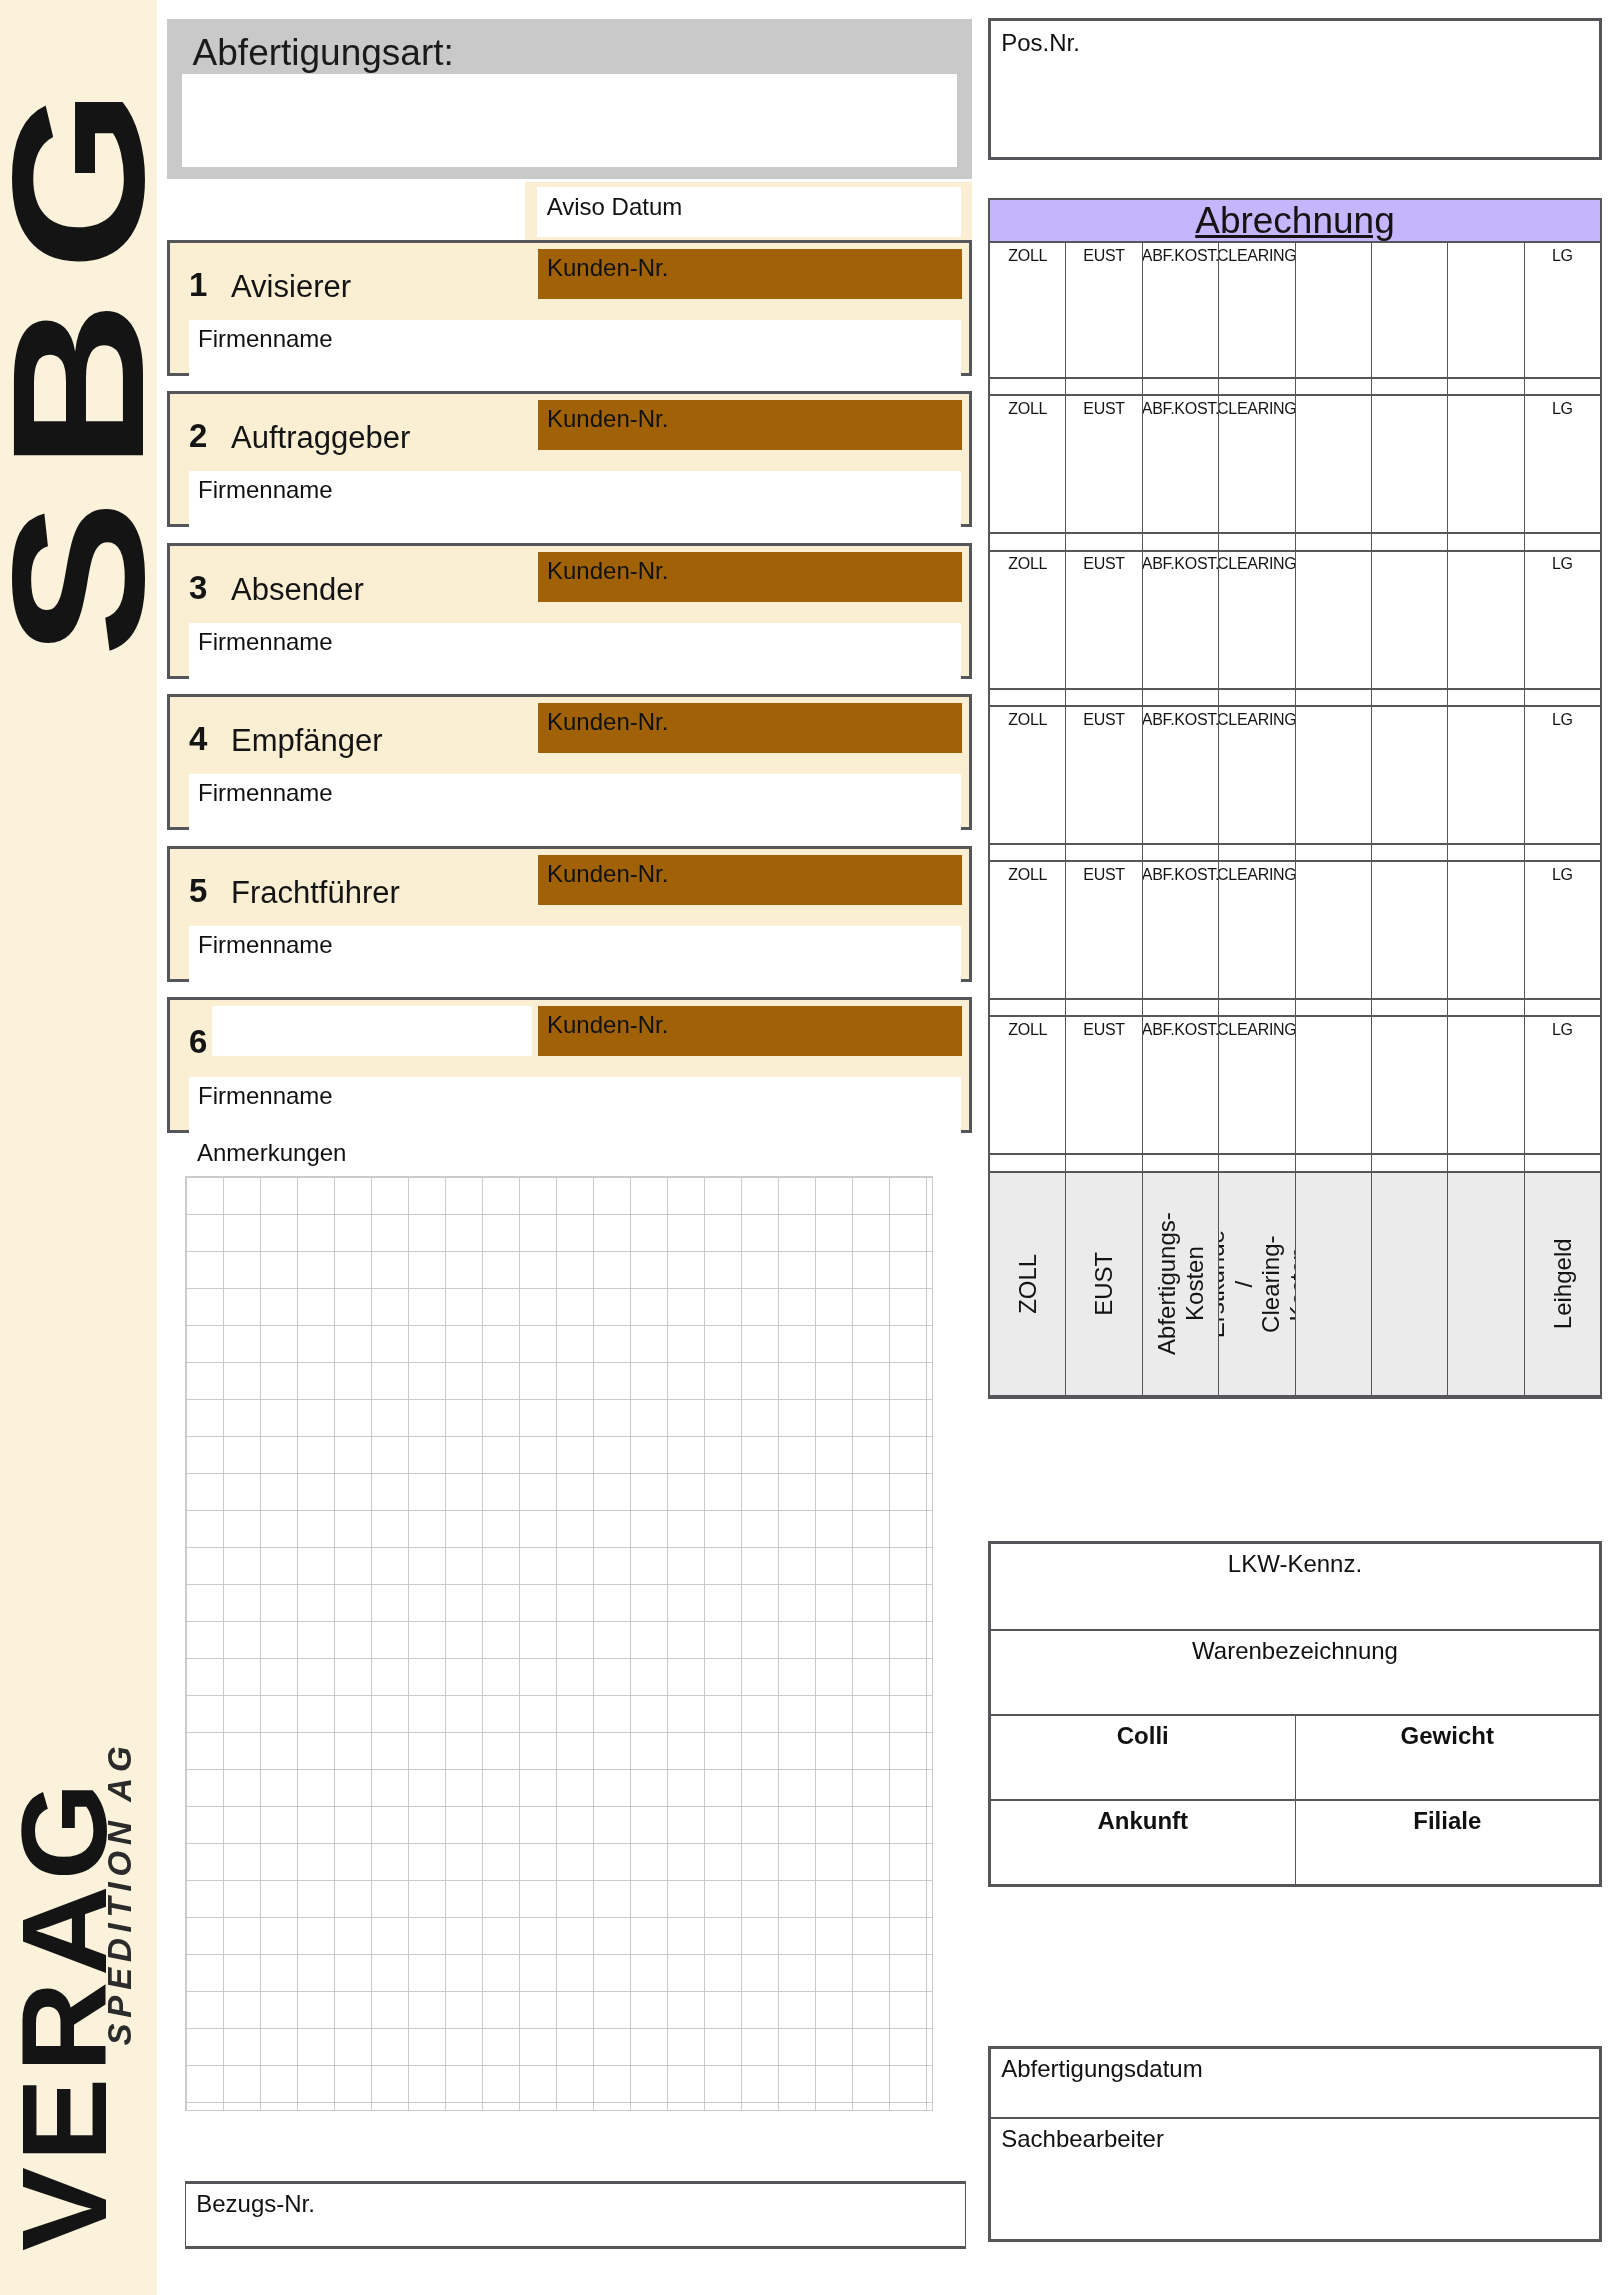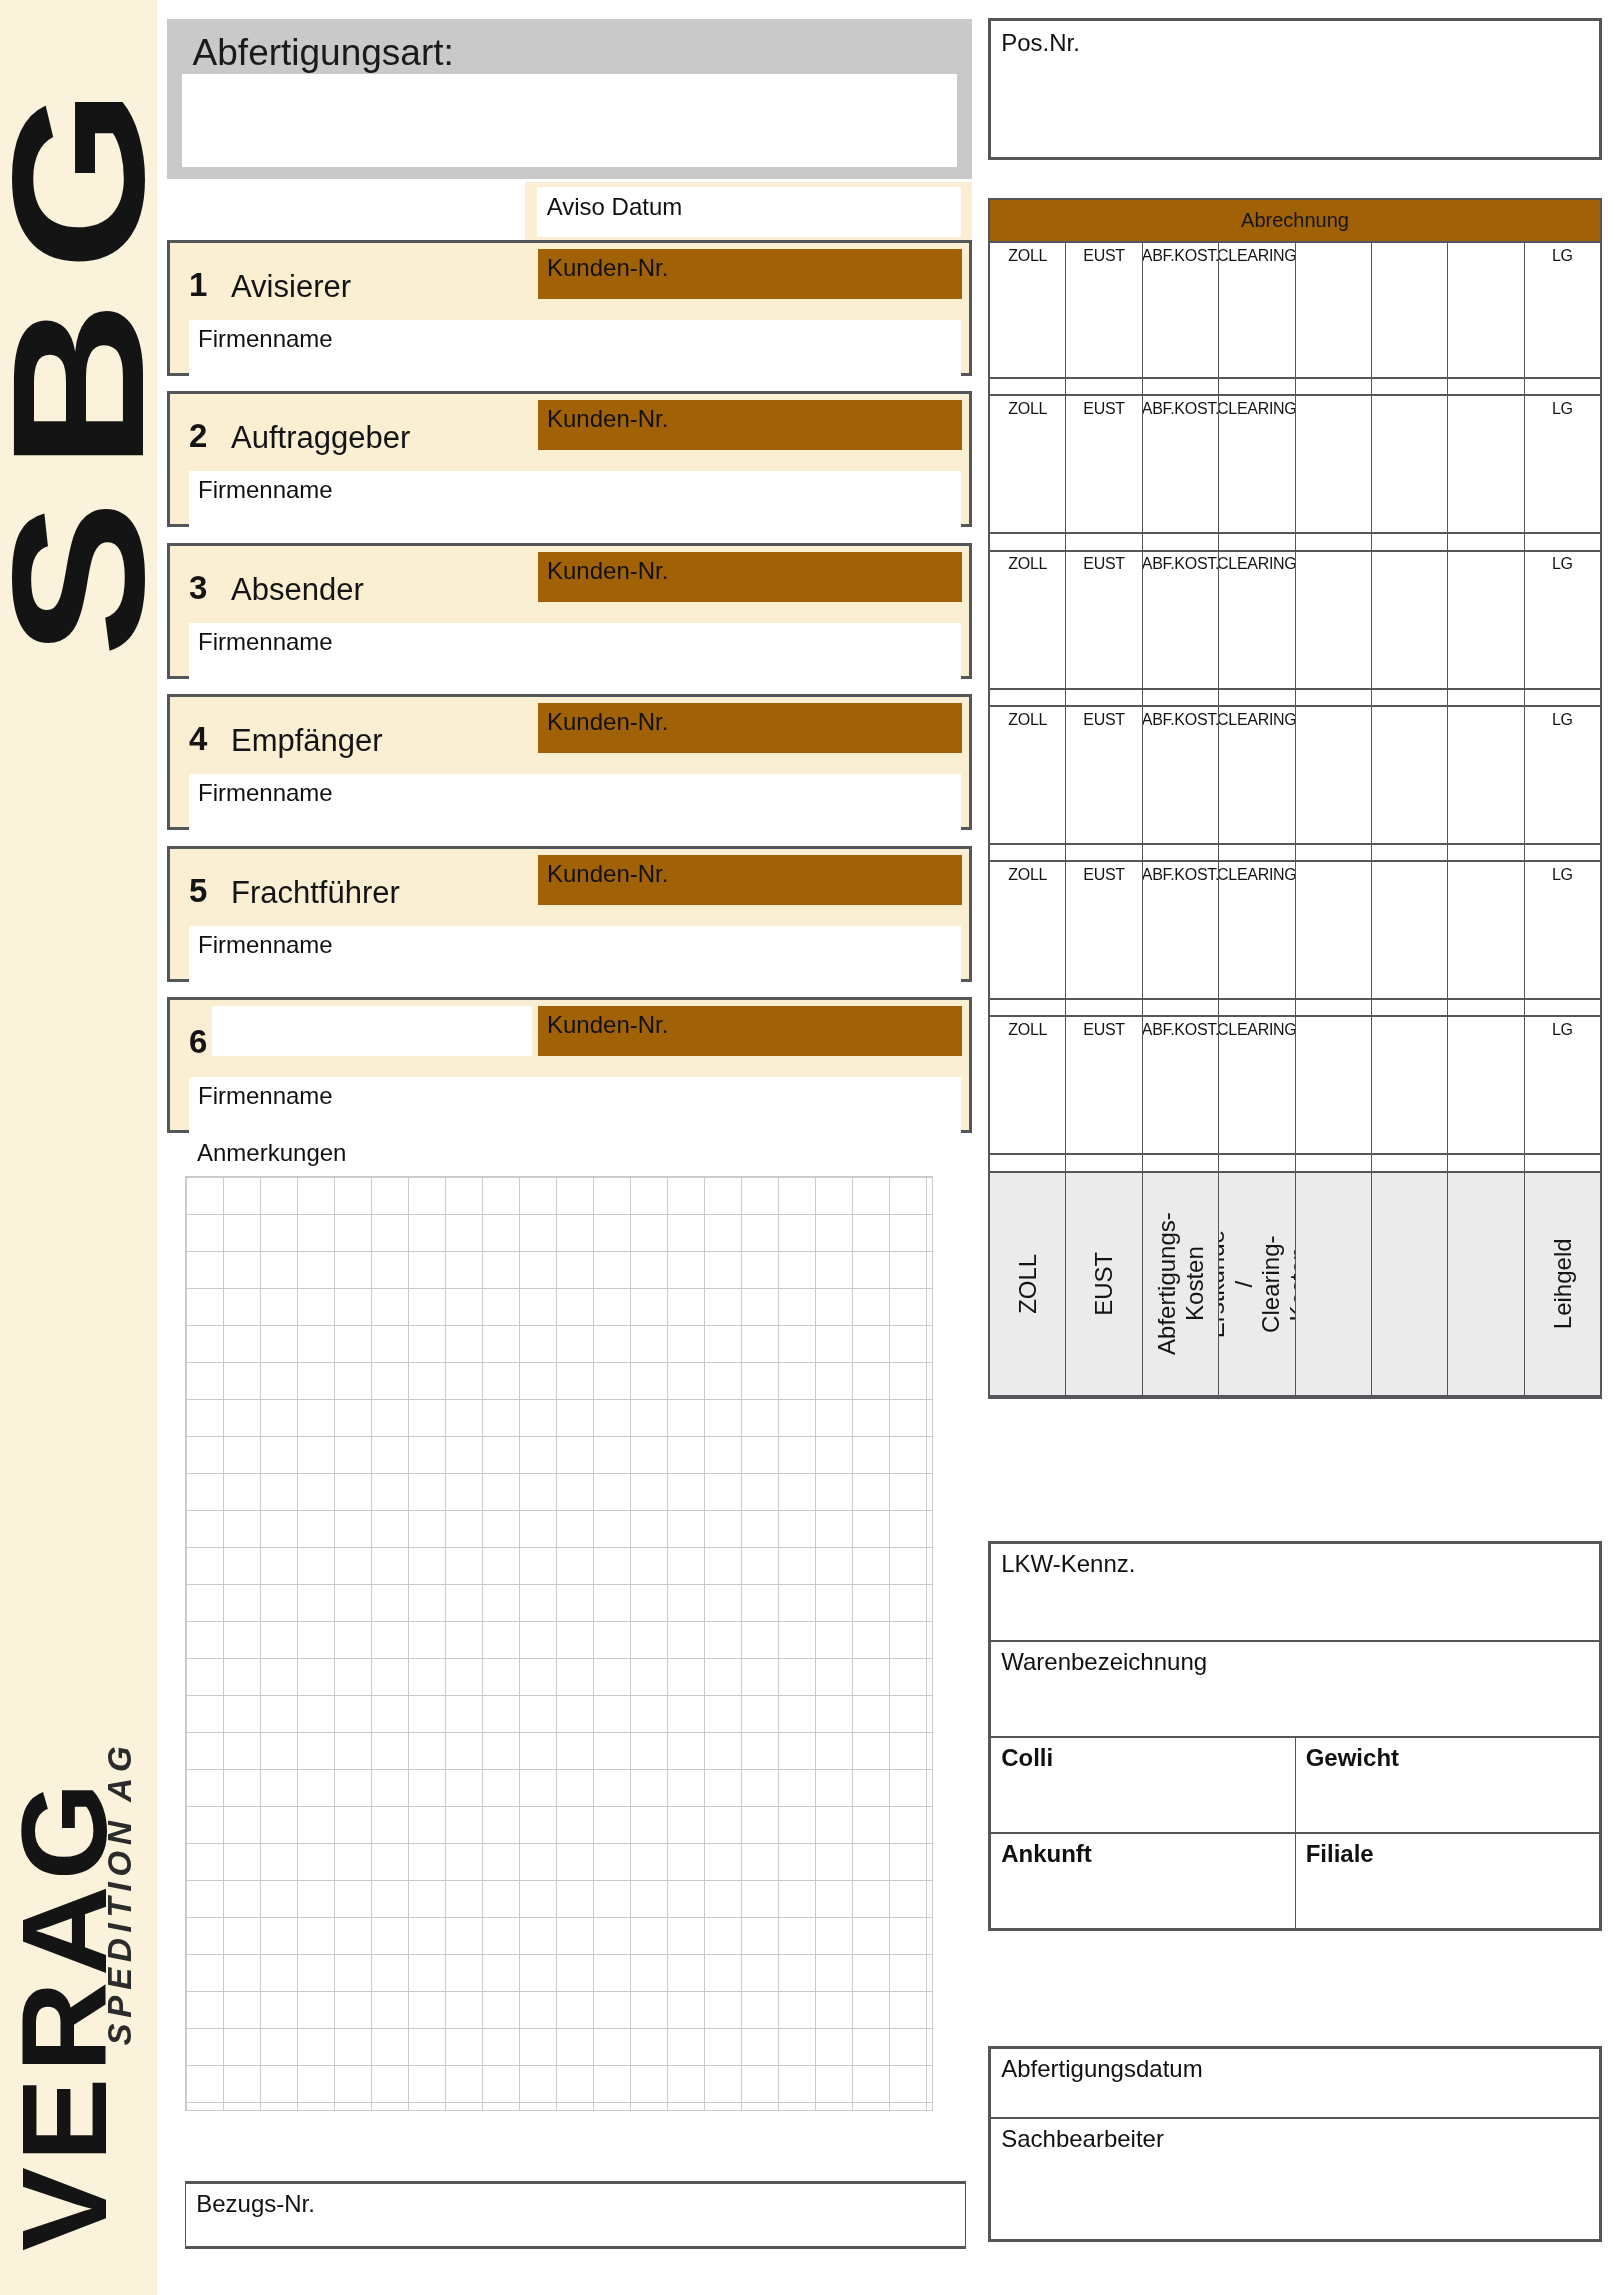--- a/index.html
+++ b/index.html
@@ -41,42 +41,42 @@
   
   .anm-label{left:197px;top:1139px;}
   .grid{left:185px;top:1176px;width:748px;height:935px;background:#fff;
         border:1.3px solid #CBCBCB;
         background-image:
           repeating-linear-gradient(to right,#CBCBCB 0 1.3px,transparent 1.3px 37px),
           repeating-linear-gradient(to bottom,#CBCBCB 0 1.3px,transparent 1.3px 37px);}
   
   .table{left:988px;top:198px;width:614px;border:2.6px solid #55565A;background:#fff;
          display:flex;flex-direction:column;}
-  .t-head{height:41px;background:#a16207;border-bottom:2.6px solid #55565A;
-          display:flex;align-items:center;justify-content:center;font-size:20px;}
+  .t-head{height:41px;background:#c4b5fd;border-bottom:2.6px solid #55565A;
+          display:flex;align-items:center;justify-content:center;font-size:37px;text-decoration:underline;}
   .t-row{display:flex;border-bottom:2.6px solid #55565A;}
   .t-row.first{height:134px;}
   .t-row.block{height:136px;border-top:2.6px solid #55565A;}
   .t-row.gap{height:15.3px;border-bottom:0;}
   .t-row .c{flex:1;box-sizing:border-box;border-left:1.3px solid #55565A;
             display:flex;justify-content:center;align-items:flex-start;padding-top:3.8px;
             font-size:16px;letter-spacing:-0.3px;overflow:hidden;}
   .t-row .c:first-child{border-left:0;}
   .t-foot{height:222px;background:#EBEBEB;border-top:2.6px solid #55565A;border-bottom:2.6px solid #55565A;display:flex;}
   .t-foot .c{flex:1;box-sizing:border-box;border-left:1.3px solid #55565A;
              display:flex;align-items:center;justify-content:center;overflow:hidden;}
   .t-foot .c:first-child{border-left:0;}
   .vlab{transform:rotate(-90deg);width:211px;text-align:center;font-size:24px;line-height:1.15;}
   .t-beleg{height:118px;display:flex;}
   .t-beleg .half{flex:1;position:relative;box-sizing:border-box;}
   .t-beleg .half.right{border-left:1.9px solid #55565A;}
   .euro{position:absolute;right:19px;top:50%;transform:translateY(-50%);font-size:47px;}
   
   .cargo{left:988px;top:1541px;width:614px;border:3.2px solid #55565A;background:#fff;}
-  .c-row{position:relative;height:96px;box-sizing:border-box;border-top:2.6px solid #55565A;}
+  .c-row{position:relative;height:85px;box-sizing:border-box;border-top:2.6px solid #55565A;text-align:center;}
   .c-row:first-child{border-top:0;}
   .c-split{display:flex;}
   .c-split .cell{flex:1;position:relative;box-sizing:border-box;font-weight:bold;}
   .c-split .cell.right{border-left:1.9px solid #55565A;}
   
   .proc{left:988px;top:2046px;width:614px;border:3.2px solid #55565A;background:#fff;}
   .p-row1{position:relative;height:70px;border-bottom:2.6px solid #55565A;box-sizing:border-box;}
   .p-row2{position:relative;height:120px;}
   
   .bezugs{left:185px;top:2181px;width:781px;height:68px;background:#fff;

